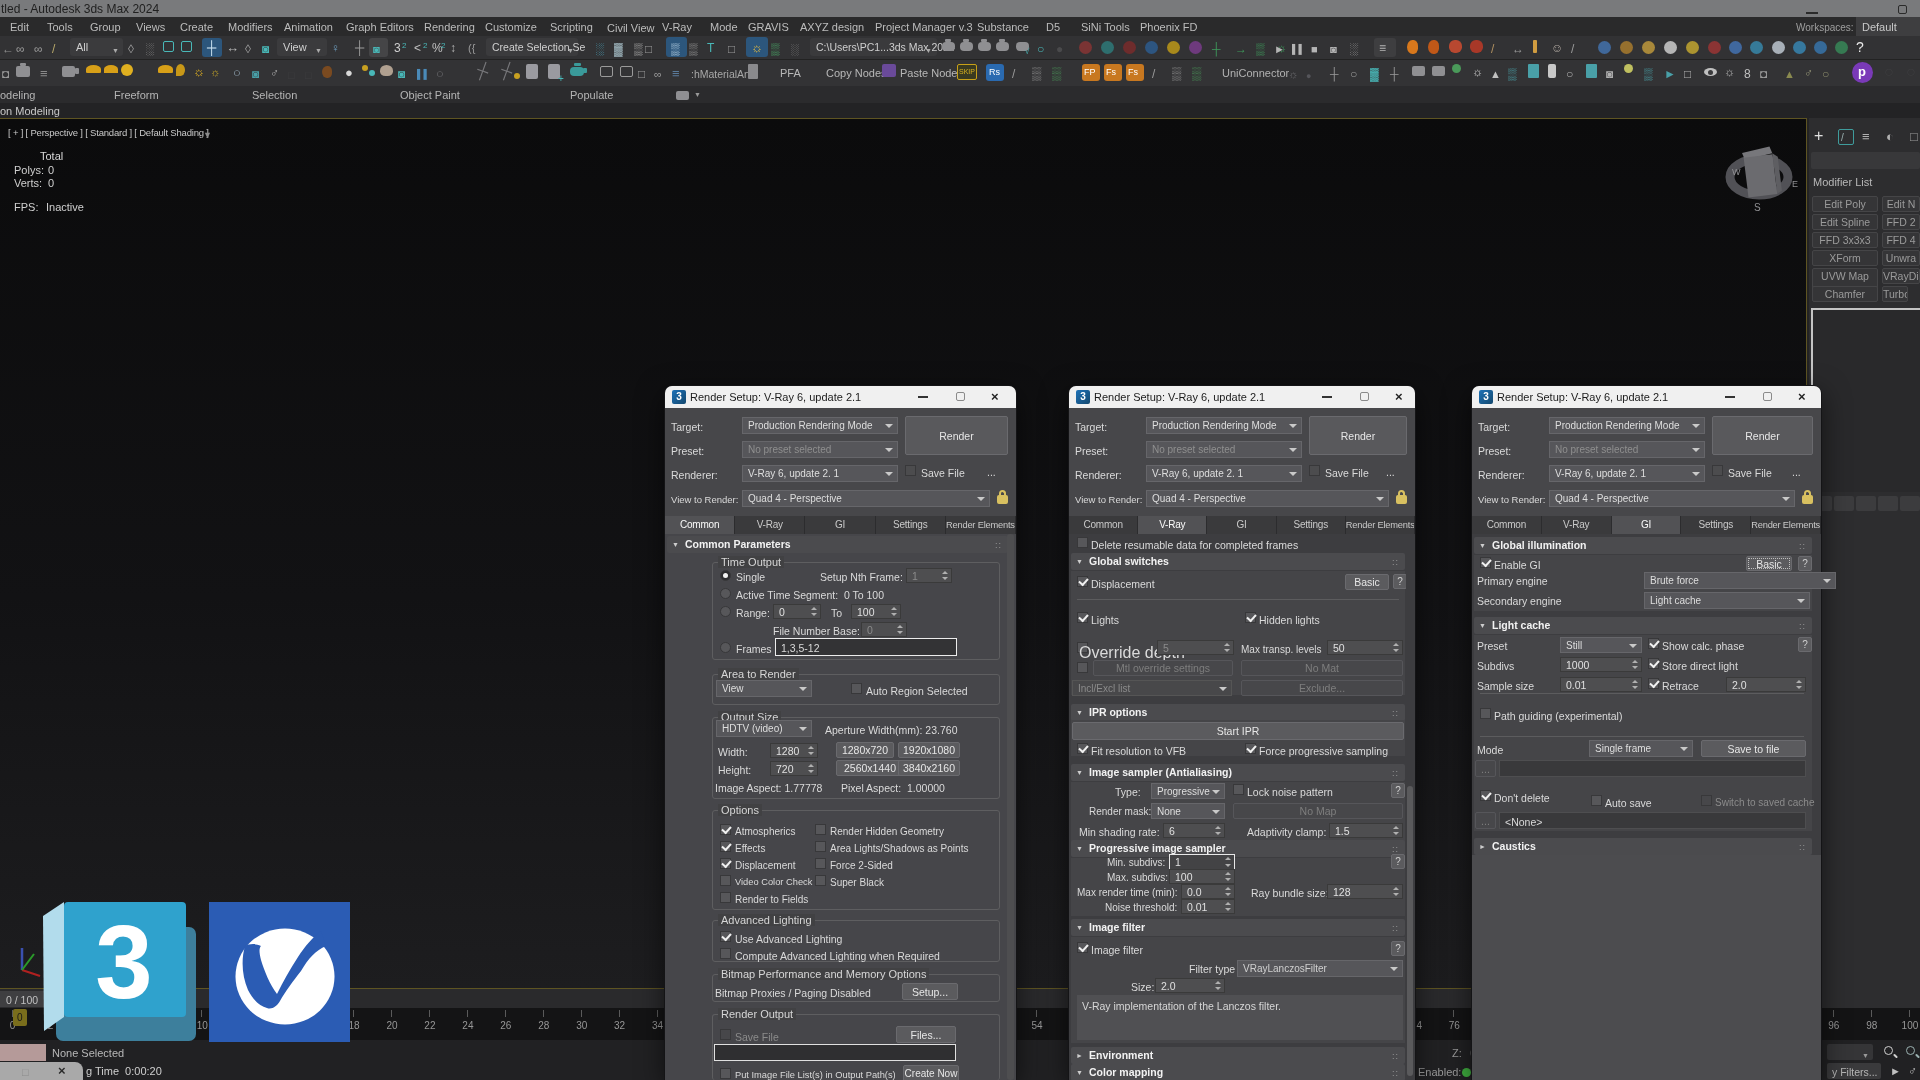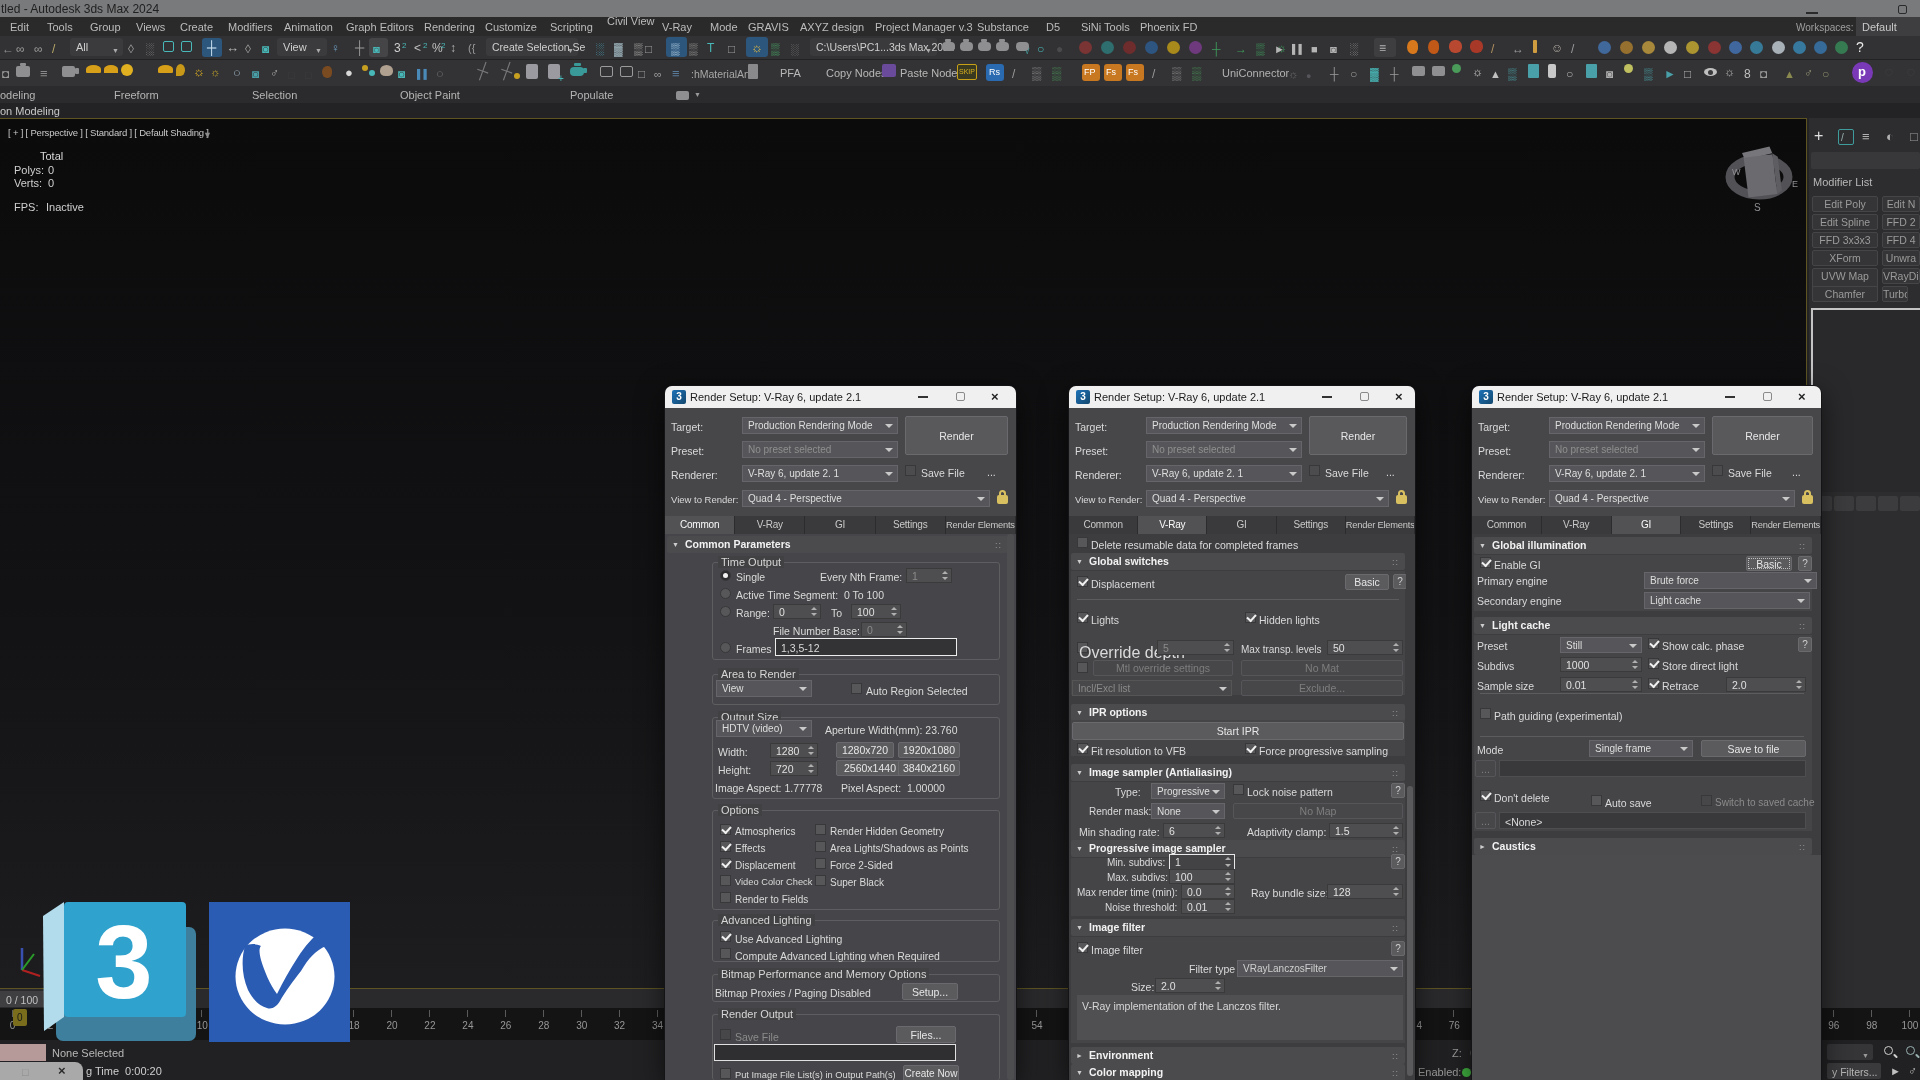--- a/index.html
+++ b/index.html
@@ -64,21 +64,21 @@
 <div class="tx" style="left:47px;top:21px;font-size:11px;color:#bcbcbc">Tools</div>
 <div class="tx" style="left:90px;top:21px;font-size:11px;color:#bcbcbc">Group</div>
 <div class="tx" style="left:136px;top:21px;font-size:11px;color:#bcbcbc">Views</div>
 <div class="tx" style="left:180px;top:21px;font-size:11px;color:#bcbcbc">Create</div>
 <div class="tx" style="left:228px;top:21px;font-size:11px;color:#bcbcbc">Modifiers</div>
 <div class="tx" style="left:284px;top:21px;font-size:11px;color:#bcbcbc">Animation</div>
 <div class="tx" style="left:346px;top:21px;font-size:11px;color:#bcbcbc">Graph Editors</div>
 <div class="tx" style="left:424px;top:21px;font-size:11px;color:#bcbcbc">Rendering</div>
 <div class="tx" style="left:485px;top:21px;font-size:11px;color:#bcbcbc">Customize</div>
 <div class="tx" style="left:550px;top:21px;font-size:11px;color:#bcbcbc">Scripting</div>
-<div class="tx" style="left:607px;top:15px;font-size:11px;color:#bcbcbc">Civil View</div>
+<div class="tx" style="left:607px;top:22px;font-size:11px;color:#bcbcbc">Civil View</div>
 <div class="tx" style="left:662px;top:21px;font-size:11px;color:#bcbcbc">V-Ray</div>
 <div class="tx" style="left:710px;top:21px;font-size:11px;color:#bcbcbc">Mode</div>
 <div class="tx" style="left:748px;top:21px;font-size:11px;color:#bcbcbc">GRAVIS</div>
 <div class="tx" style="left:800px;top:21px;font-size:11px;color:#bcbcbc">AXYZ design</div>
 <div class="tx" style="left:875px;top:21px;font-size:11px;color:#bcbcbc">Project Manager v.3</div>
 <div class="tx" style="left:977px;top:21px;font-size:11px;color:#bcbcbc">Substance</div>
 <div class="tx" style="left:1046px;top:21px;font-size:11px;color:#bcbcbc">D5</div>
 <div class="tx" style="left:1081px;top:21px;font-size:11px;color:#bcbcbc">SiNi Tools</div>
 <div class="tx" style="left:1140px;top:21px;font-size:11px;color:#bcbcbc">Phoenix FD</div>
 <div class="tx" style="left:1796px;top:22px;color:#9f9f9f;font-size:10px">Workspaces:</div>
@@ -504,21 +504,21 @@
 <div class="tab" style="left:140.4px;width:70.2px;font-size:10px">GI</div>
 <div class="tab" style="left:210.6px;width:70.2px;font-size:10px">Settings</div>
 <div class="tab" style="left:280.8px;width:70.2px;font-size:9.3px">Render Elements</div>
 </div>
 <div class="a" style="left:0;top:148px;width:100%;height:546px;background:#46464a"></div>
 <div class="roll" style="top:150px;right:8px"><u>▼</u><span class="nm">Common Parameters</span><s>::</s></div>
 <div class="grp" style="left:47px;top:176px;width:288px;height:98px"></div>
 <div class="glab" style="left:53px;top:170px">Time Output</div>
 <div class="rad on" style="left:55px;top:184px"></div>
     <div class="lb" style="left:71px;top:185px">Single</div>
-<div class="lb" style="left:155px;top:185px">Every Nth Frame:</div>
+<div class="lb" style="left:155px;top:185px">Setup Nth Frame:</div>
 <div class="spin dis" style="left:241px;top:182px;width:46px;height:15px">1<b class="u"></b><b class="d"></b></div>
 <div class="rad" style="left:55px;top:202px"></div>
     <div class="lb" style="left:71px;top:203px">Active Time Segment:&nbsp; 0 To 100</div>
 <div class="rad" style="left:55px;top:220px"></div>
     <div class="lb" style="left:71px;top:221px">Range:</div>
 <div class="spin" style="left:108px;top:218px;width:48px;height:15px">0<b class="u"></b><b class="d"></b></div>
 <div class="lb" style="left:166px;top:221px">To</div>
 <div class="spin" style="left:186px;top:218px;width:50px;height:15px">100<b class="u"></b><b class="d"></b></div>
 <div class="lb" style="left:108px;top:239px">File Number Base:</div>
 <div class="spin dis" style="left:196px;top:236px;width:46px;height:15px">0<b class="u"></b><b class="d"></b></div>
@@ -720,21 +720,21 @@
 </div>
 <div class="a" style="left:0;top:148px;width:100%;height:546px;background:#4c4c4f"></div>
 <div class="a" style="left:0;top:148px;width:100%;height:321px;background:#3d3d40"></div>
 <div class="roll" style="top:151px;right:9px"><u>▼</u><span class="nm">Global illumination</span><s>::</s></div>
 <div class="a" style="left:2px;top:169px;width:338px;height:56px;background:#454548"></div>
 <div class="cb c" style="left:8px;top:171px"></div>
     <div class="lb" style="left:22px;top:173px">Enable GI</div>
 <div class="btn" style="left:274px;top:170px;width:46px;height:15px;line-height:14px;outline:1px dotted #c0c0c0;outline-offset:-3px">Basic</div>
 <div class="qm" style="left:326px;top:170px">?</div>
 <div class="lb" style="left:5px;top:189px">Primary engine</div>
-<div class="drop" style="left:172px;top:186px;width:173px;height:17px">Brute force<i></i></div>
+<div class="drop" style="left:172px;top:186px;width:192px;height:17px">Brute force<i></i></div>
 <div class="lb" style="left:5px;top:209px">Secondary engine</div>
 <div class="drop" style="left:172px;top:206px;width:166px;height:17px">Light cache<i></i></div>
 <div class="roll" style="top:231px;right:9px"><u>▼</u><span class="nm">Light cache</span><s>::</s></div>
 <div class="a" style="left:2px;top:249px;width:338px;height:196px;background:#454548"></div>
 <div class="lb" style="left:5px;top:254px">Preset</div>
 <div class="drop" style="left:88px;top:251px;width:82px;height:16px">Still<i></i></div>
 <div class="cb c" style="left:176px;top:252px"></div>
     <div class="lb" style="left:190px;top:254px">Show calc. phase</div>
 <div class="qm" style="left:326px;top:251px">?</div>
 <div class="lb" style="left:5px;top:274px">Subdivs</div>

